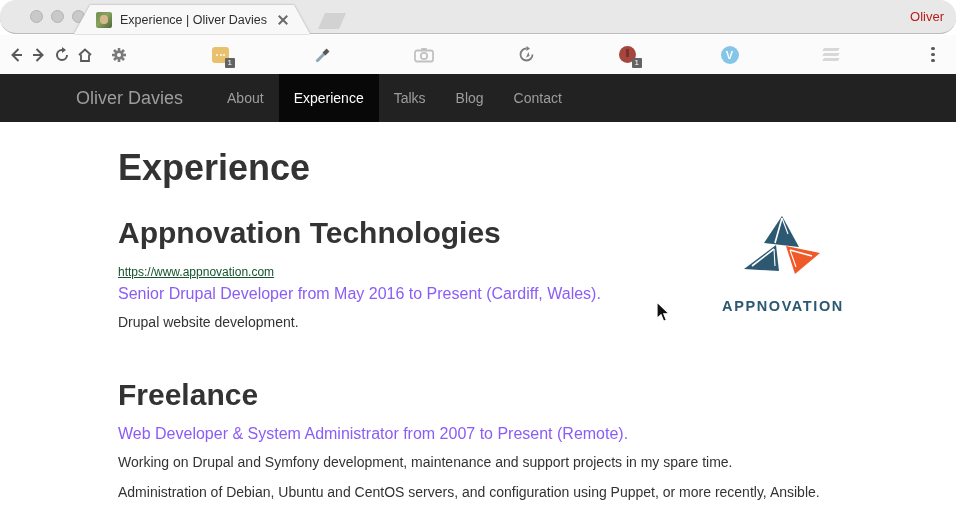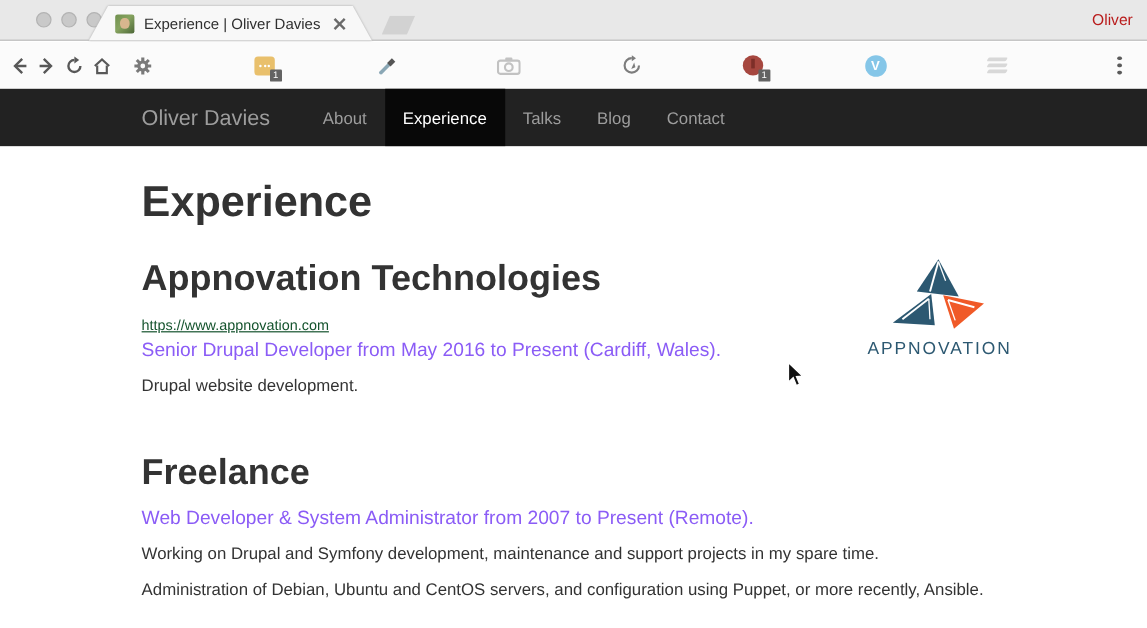--- a/index.html
+++ b/index.html
@@ -3,21 +3,21 @@
 <meta charset="utf-8">
 <style>
   * { margin:0; padding:0; box-sizing:border-box; }
   html,body { width:956px; height:523px; overflow:hidden; }
   body { font-family:"Liberation Sans","DejaVu Sans",sans-serif; background:#fff; position:relative; }
 
   .browser { width:956px; height:523px; position:relative; background:#fff; }
 
   
   .tabstrip { position:absolute; top:0; left:0; width:956px; height:34px;
-              background:#e8e8e8; border-bottom:1px solid #bcbcbc; }
+              background:#e8e8e8; border-bottom:1px solid #bcbcbc;border-radius:16px; }
   .traffic-lights { position:absolute; left:30px; top:10px; display:flex; gap:8px; }
   .traffic-light { width:13px; height:13px; border-radius:50%; background:#c9c9c9; border:1px solid #b3b3b3; }
   .tab-outer { position:absolute; left:74px; top:5px; width:236px; height:29px;
                filter:drop-shadow(0 0 1px #a9a9a9); }
   .tab { width:100%; height:100%; background:#f8f8f8;
          clip-path:polygon(16px 0, calc(100% - 16px) 0, 100% 100%, 0 100%);
          display:flex; align-items:center; padding:0 22px; }
   .favicon { width:16px; height:16px; border-radius:2px; margin-right:8px; flex:none;
              background:linear-gradient(135deg,#6f8f4e 0%,#86a35f 45%,#4c6637 100%); position:relative; }
   .favicon::after { content:""; position:absolute; left:4px; top:3px; width:8px; height:9px;
@@ -63,40 +63,40 @@
   .red-circle::after { content:""; position:absolute; left:7px; top:3px; width:2.5px; height:8px; background:#7d2f29; }
   .blue-circle { width:18px; height:18px; border-radius:50%; background:#85c6e8; color:#fff;
                  font-size:11px; font-weight:bold; display:flex; align-items:center; justify-content:center; }
   .layers-icon { display:flex; flex-direction:column; gap:2px; }
   .layers-icon i { width:16px; height:3px; background:#d8d8d8; transform:skewX(-30deg); border-radius:1px; }
   .menu-dots { display:flex; flex-direction:column; gap:2.5px; align-items:center; }
   .menu-dots i { width:3.2px; height:3.2px; border-radius:50%; background:#5a5a5a; }
 
   
   .site-navbar { position:absolute; top:74px; left:0; width:956px; height:48px; background:#222;
-                 display:flex; align-items:stretch; padding-left:118px; }
+                 display:flex; align-items:stretch; padding-left:76px; }
   .brand { display:flex; align-items:center; font-size:18px; color:#9d9d9d; padding-right:15px; }
   .site-nav { display:flex; margin-left:14px; }
   .site-nav-item { display:flex; align-items:center; padding:0 15px; font-size:14px; color:#9d9d9d;
                    text-decoration:none; cursor:pointer; }
   .site-nav-item.active { background:#080808; color:#fff; }
 
   
   .content { position:absolute; top:122px; left:0; width:956px; height:401px; background:#fff;
              padding:26px 118px 0; color:#333; }
   h1.page-title { font-size:36px; font-weight:bold; line-height:40px; margin:0 0 28px; color:#333; }
   .job { position:relative; }
   .job h2 { font-size:30px; font-weight:bold; line-height:33px; margin:0 0 13px; color:#333; }
   .job-link { display:inline-block; font-size:12px; color:#14532d; text-decoration:underline; margin-bottom:5px; }
   .muted { font-size:16px; line-height:20px; color:#8b5cf6; margin-bottom:5px; }
   .job p.body-text { font-size:14px; line-height:20px; color:#333; margin:8px 0 10px; }
   .job + .job { margin-top:46px; }
 
   .company-logo { position:absolute; top:-2px; right:-6px; width:122px; text-align:center; }
-  .logo-wordmark { font-size:14.5px; font-weight:normal; letter-spacing:1.6px; color:#2c5871; margin-top:2px; }
+  .logo-wordmark { font-size:14.5px; font-weight:bold; letter-spacing:1.6px; color:#2c5871; margin-top:18px; }
 
   
   .cursor { position:absolute; left:656px; top:301px; pointer-events:none; }
 </style>
 </head>
 <body>
 
 <div class="browser">
 
   <div class="tabstrip">

